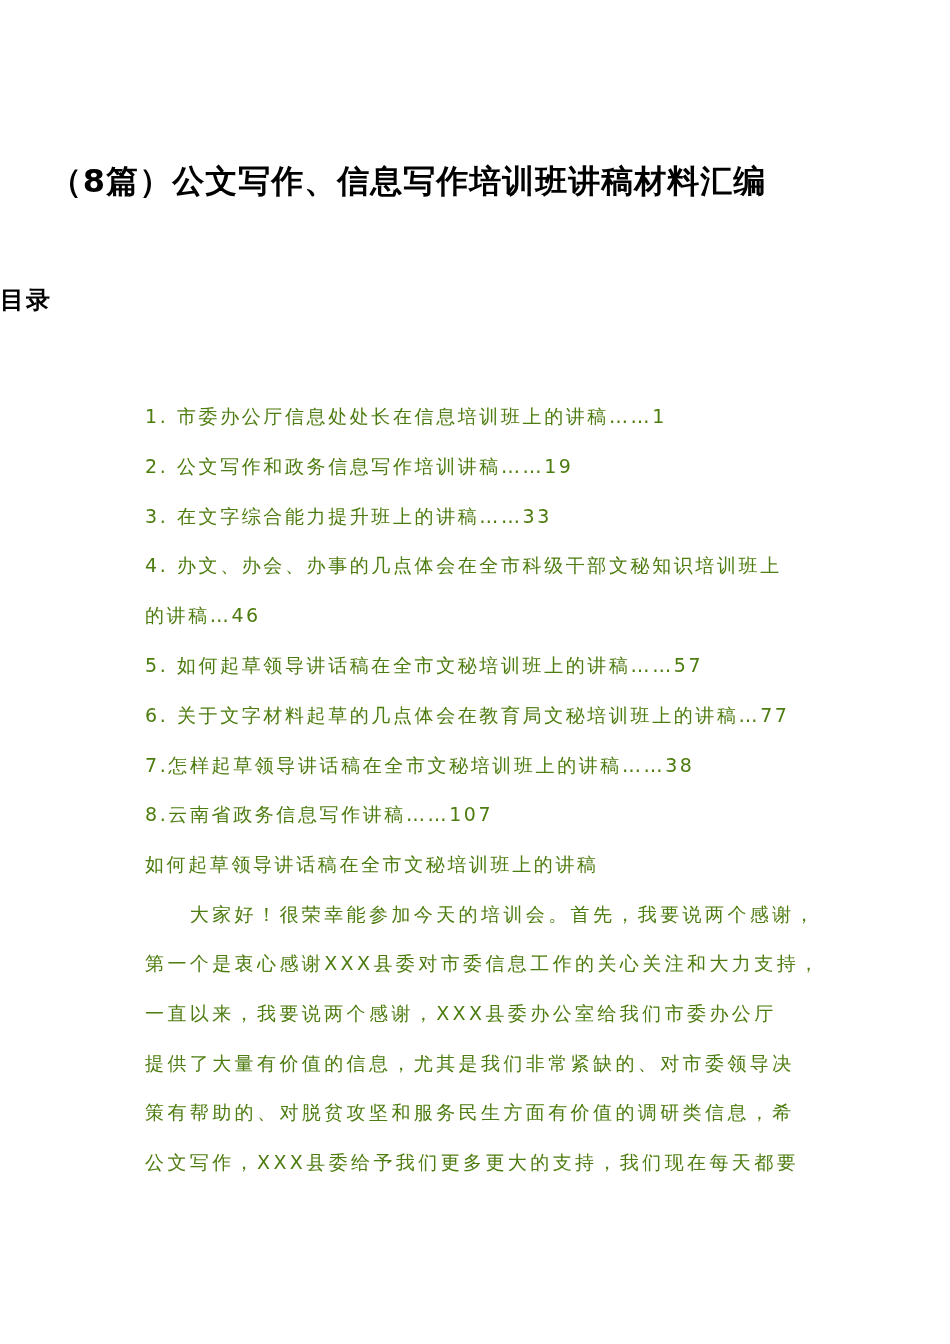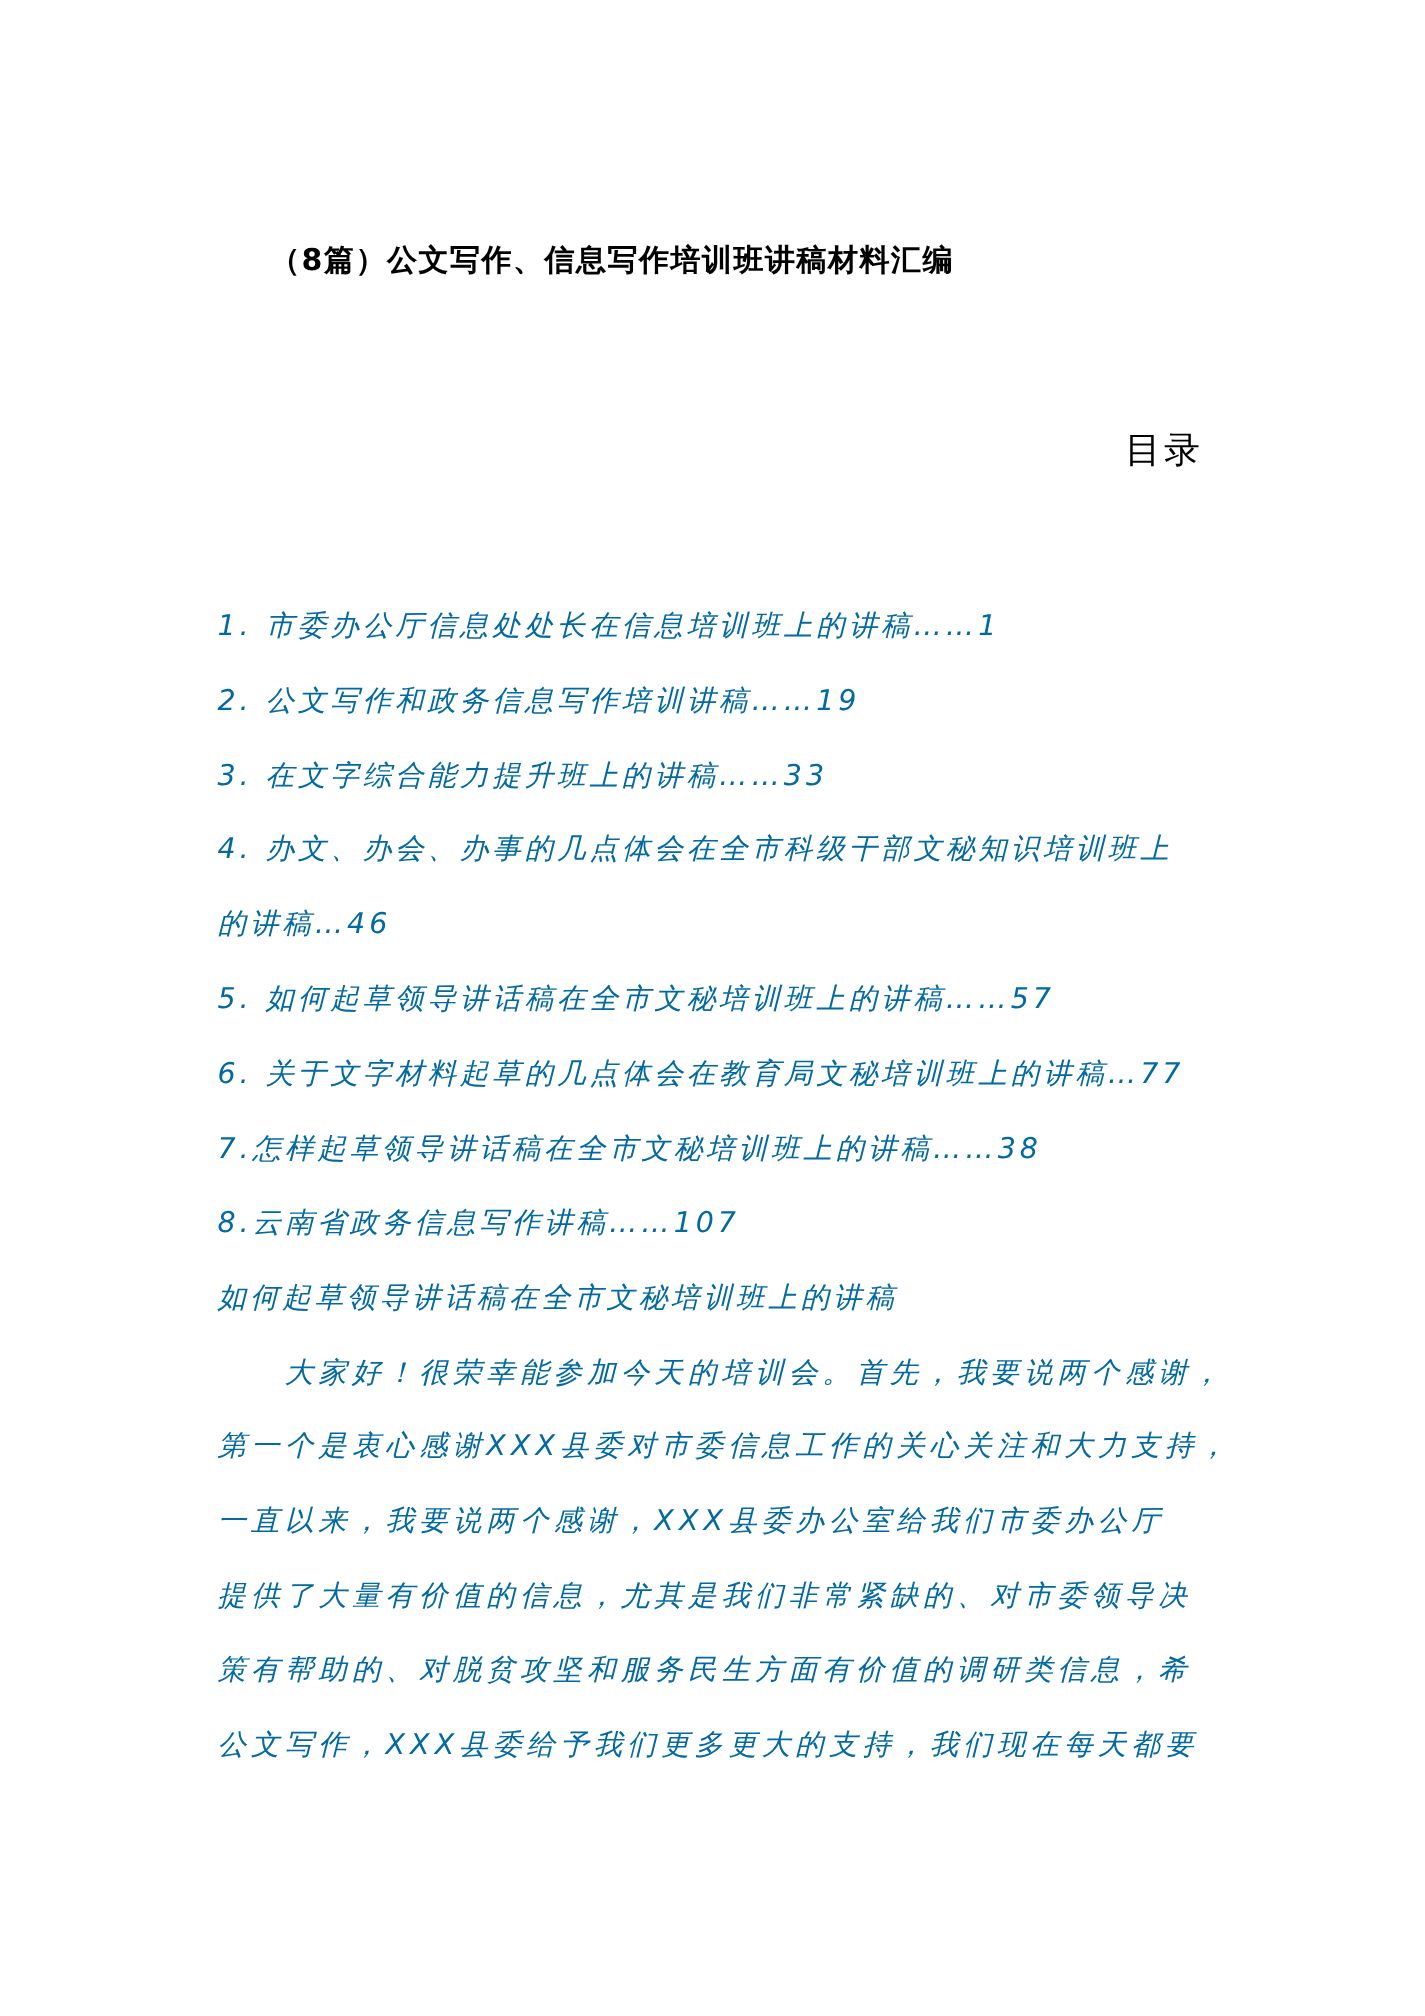--- a/index.html
+++ b/index.html
@@ -1,22 +1,22 @@
 <!DOCTYPE html>
 <html><head>
 <meta charset="utf-8">
 <style>
   html, body { margin:0; padding:0; background:#ffffff; }
   body { width:950px; height:1344px; position:relative; overflow:hidden;
          font-family:"DejaVu Sans", "Liberation Sans", sans-serif; color:#000; }
   .title { position:absolute; left:0; width:816px; top:160px; text-align:center;
-           font-size:20px; font-weight:bold; letter-spacing:1px; }
-  .toc-heading { position:absolute; left:0; width:802px; top:284px; text-align:right;
-                 font-size:24px; font-weight:normal; letter-spacing:2px; }
-  .line { position:absolute; left:145px; font-size:19px; letter-spacing:2.6px; white-space:nowrap; color:#0369a1;font-style:italic; }
+           font-size:32px; font-weight:bold; letter-spacing:1px; }
+  .toc-heading { position:absolute; left:0; width:802px; top:284px; text-align:left;
+                 font-size:24px; font-weight:bold; letter-spacing:2px; }
+  .line { position:absolute; left:145px; font-size:19px; letter-spacing:2.6px; white-space:nowrap; color:#4d7c0f; }
   .toc-item { cursor:pointer; }
   .para { letter-spacing:3.4px; }
 </style>
 </head>
 <body>
 
 <div>
   <div class="title">（8篇）公文写作、信息写作培训班讲稿材料汇编</div>
   <div class="toc-heading">目录</div>
 

